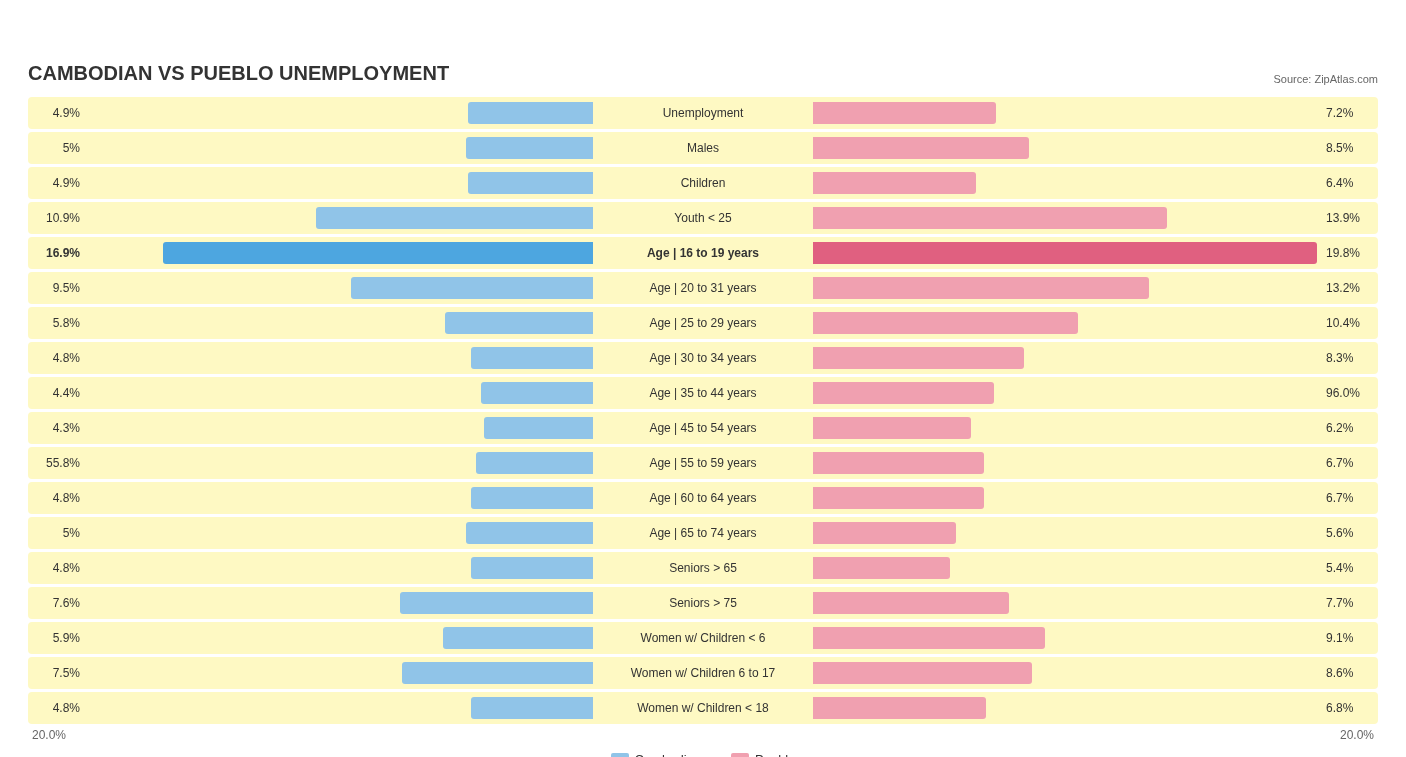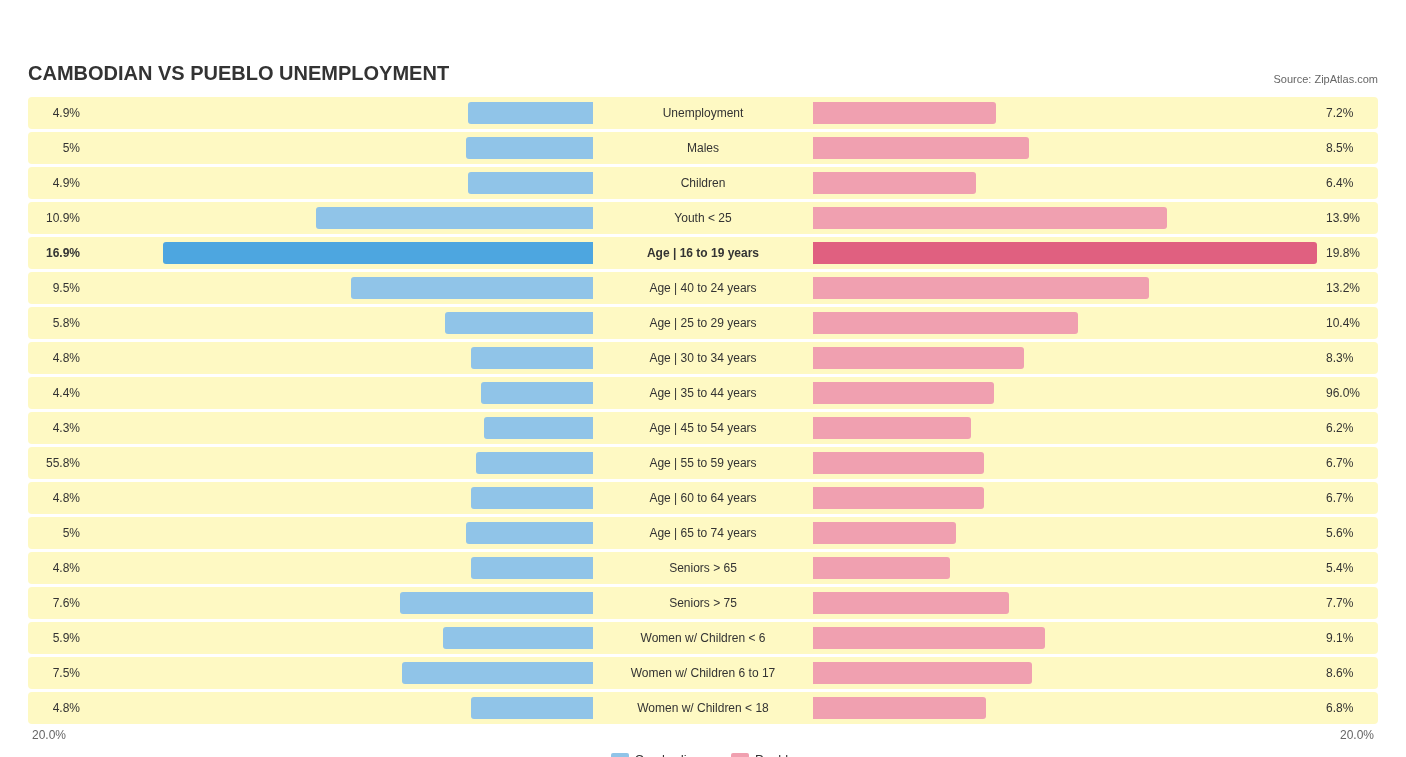--- a/index.html
+++ b/index.html
@@ -221,21 +221,21 @@
       </div>
       <div class="right-val">19.8%</div>
     </div>
   </div>
       <div class="bar-row">
     <div class="bar-row-inner">
       <div class="left-val">9.5%</div>
       <div class="left-bar-wrap">
         <div class="left-bar" style="width:47.5%"></div>
       </div>
-      <div class="row-label">Age | 40 to 24 years</div>
+      <div class="row-label">Age | 20 to 31 years</div>
       <div class="right-bar-wrap">
         <div class="right-bar" style="width:65.99999999999999%"></div>
       </div>
       <div class="right-val">13.2%</div>
     </div>
   </div>
       <div class="bar-row">
     <div class="bar-row-inner">
       <div class="left-val">5.8%</div>
       <div class="left-bar-wrap">

